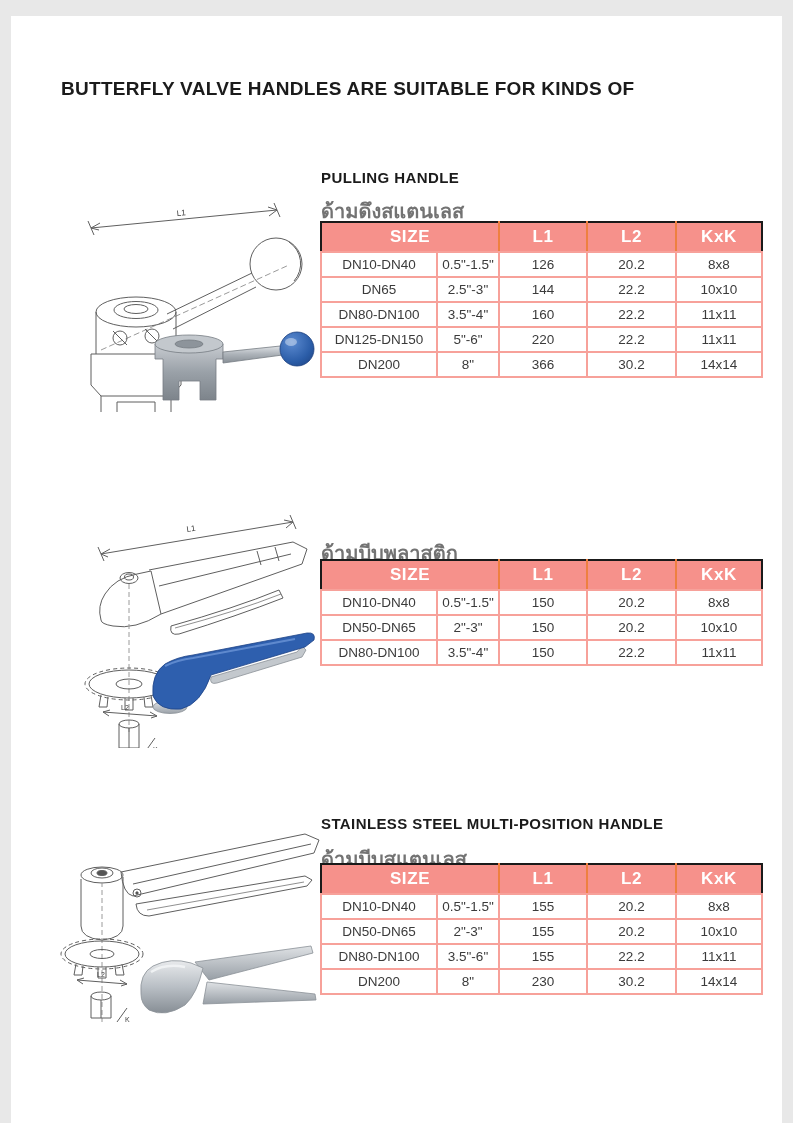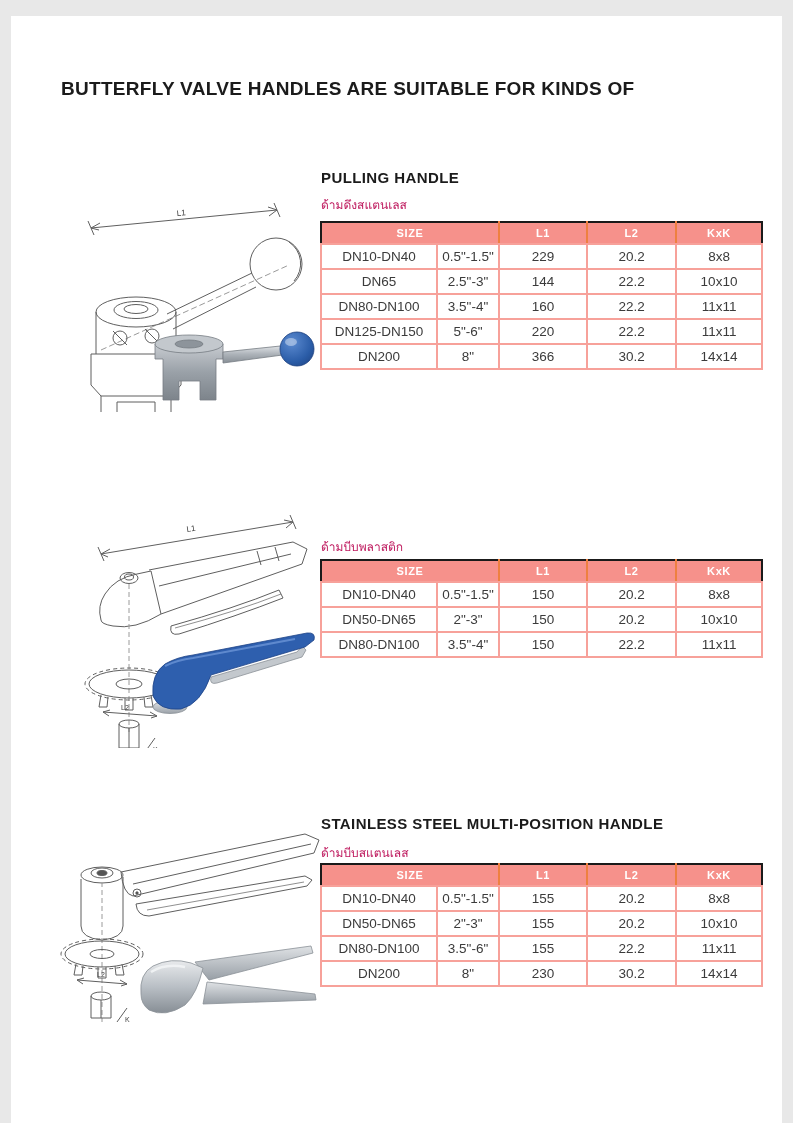--- a/index.html
+++ b/index.html
@@ -11,31 +11,31 @@
   .doc-title {
     position:absolute; left:50px; top:56px; width:690px;
     font-size:19px; font-weight:bold; color:#1b1b1b;
     line-height:33px; letter-spacing:0.3px;
   }
   .section-heading {
     position:absolute; left:310px; font-size:15px; font-weight:bold;
     color:#1b1b1b; letter-spacing:0.4px;
   }
   .thai-sub {
-    position:absolute; left:310px; font-size:12px; font-weight:normal; color:#be185d;
+    position:absolute; left:310px; font-size:20px; font-weight:bold; color:#737373;
   }
   table.spec {
     position:absolute; left:309px; width:441px; table-layout:fixed;
     border-collapse:collapse; background:#ffffff;
     border:2px solid var(--table-outer-border,#1a1a1a);
   }
   table.spec th {
     background:var(--table-header-bg,#F6918B);
     color:var(--table-header-text,#ffffff);
-    font-size:11px; font-weight:bold; letter-spacing:0.6px;
+    font-size:17px; font-weight:bold; letter-spacing:0.6px;
     padding:4px 0; text-align:center;
     border-right:2px solid var(--header-divider,#EE8040);
     border-bottom:2px solid var(--cell-border,#F7A19A);
   }
   table.spec th:last-child { border-right:2px solid var(--table-outer-border,#1a1a1a); }
   table.spec td {
     font-size:13.5px; color:#3b3b3b; text-align:center;
     padding:4px 2px; background:#ffffff;
     border:2px solid var(--cell-border,#F7A19A);
   }
@@ -125,21 +125,21 @@
         <th colspan="2">SIZE</th>
         <th>L1</th>
         <th>L2</th>
         <th>KxK</th>
       </tr>
     </thead>
     <tbody>
         <tr>
           <td>DN10-DN40</td>
           <td>0.5"-1.5"</td>
-          <td>229</td>
+          <td>126</td>
           <td>20.2</td>
           <td>8x8</td>
         </tr>
         <tr>
           <td>DN65</td>
           <td>2.5"-3"</td>
           <td>144</td>
           <td>22.2</td>
           <td>10x10</td>
         </tr>

